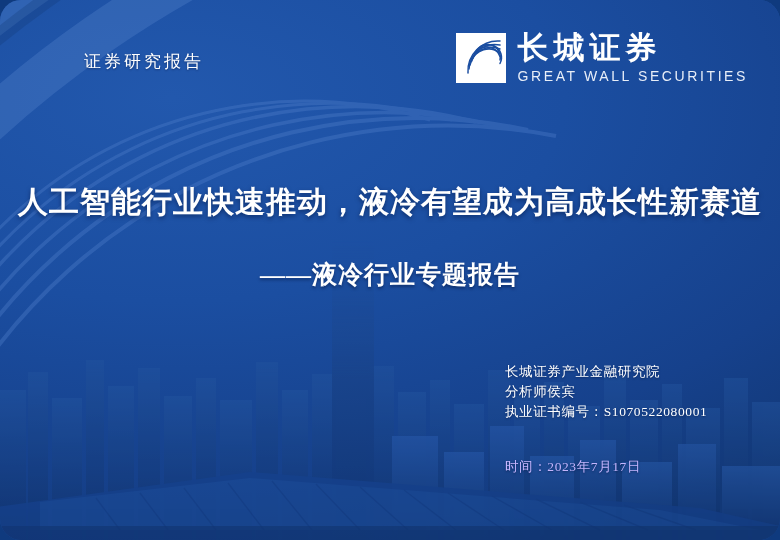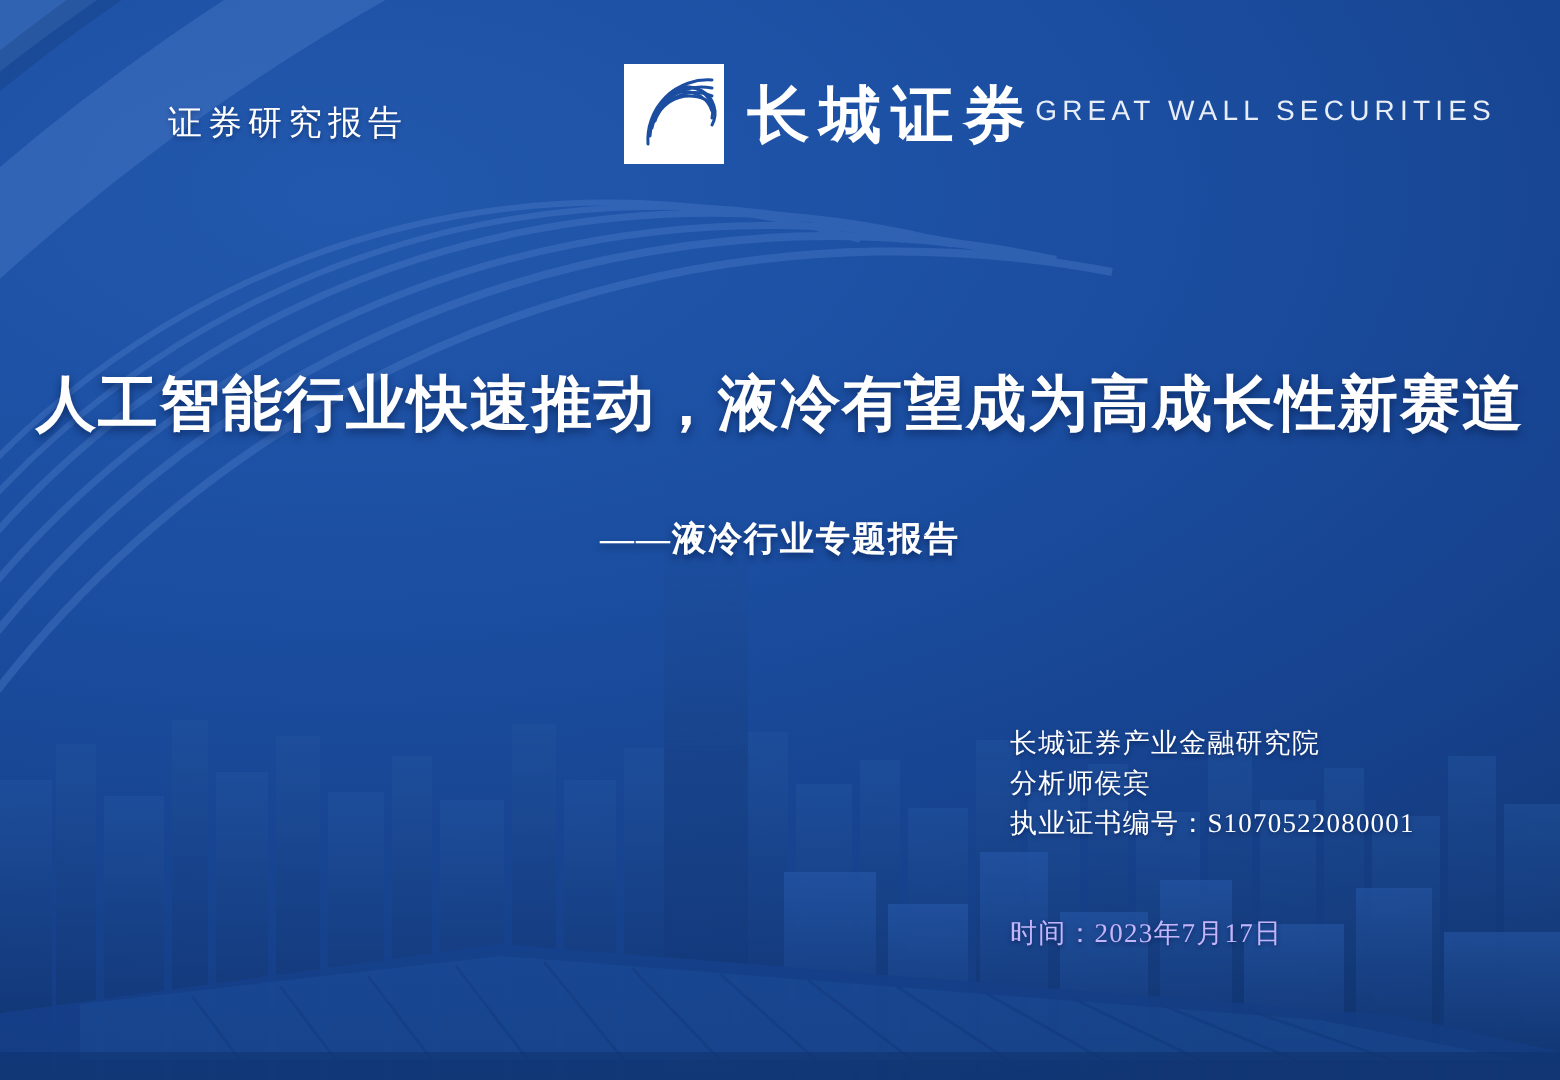--- a/index.html
+++ b/index.html
@@ -7,20 +7,21 @@
     padding: 0;
     background: #0f3a7e;
   }
   #cover {
     position: relative;
     width: 780px;
     height: 540px;
     overflow: hidden;
     font-family: "Liberation Serif", "DejaVu Serif", serif;
     background: #1b4ea1;
+    border-radius: 21px;
   }
 
   
   .bg-base {
     position: absolute;
     inset: 0;
     background:
       radial-gradient(120% 90% at 22% 18%, #2258ad 0%, #1b4ea1 42%, #16418c 78%, #123877 100%);
   }
 
@@ -64,21 +65,21 @@
     gap: 12px;
   }
   .logo-mark {
     width: 50px; height: 50px;
     background: #ffffff;
     flex: 0 0 auto;
     overflow: hidden;
     position: relative;
   }
   .logo-mark svg { display:block; }
-  .logo-words { display:flex; flex-direction:row; line-height:1; }
+  .logo-words { display:flex; flex-direction:column; line-height:1; }
   .logo-cn {
     color:#ffffff;
     font-size: 31px;
     letter-spacing: 5px;
     font-weight: 700;
     font-family: "Liberation Serif","DejaVu Serif",serif;
     white-space: nowrap;
   }
   .logo-en {
     color:#e8eef8;
@@ -101,21 +102,21 @@
     white-space: nowrap;
     text-shadow: 0 2px 4px rgba(0,18,58,.55);
   }
 
   .sub-title {
     position: absolute;
     left: 0; right: 0;
     top: 258px;
     text-align: center;
     color: #ffffff;
-    font-size: 17px;
+    font-size: 25px;
     letter-spacing: 1px;
     font-weight: 700;
     white-space: nowrap;
     text-shadow: 0 2px 3px rgba(0,18,58,.5);
   }
 
   .rating {
     position: absolute;
     left: 505px;
     top: 311px;

